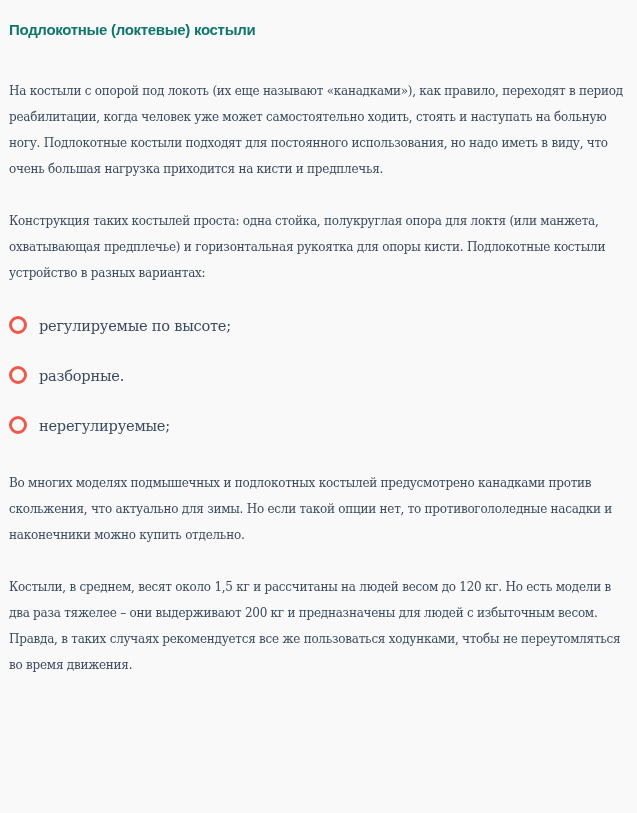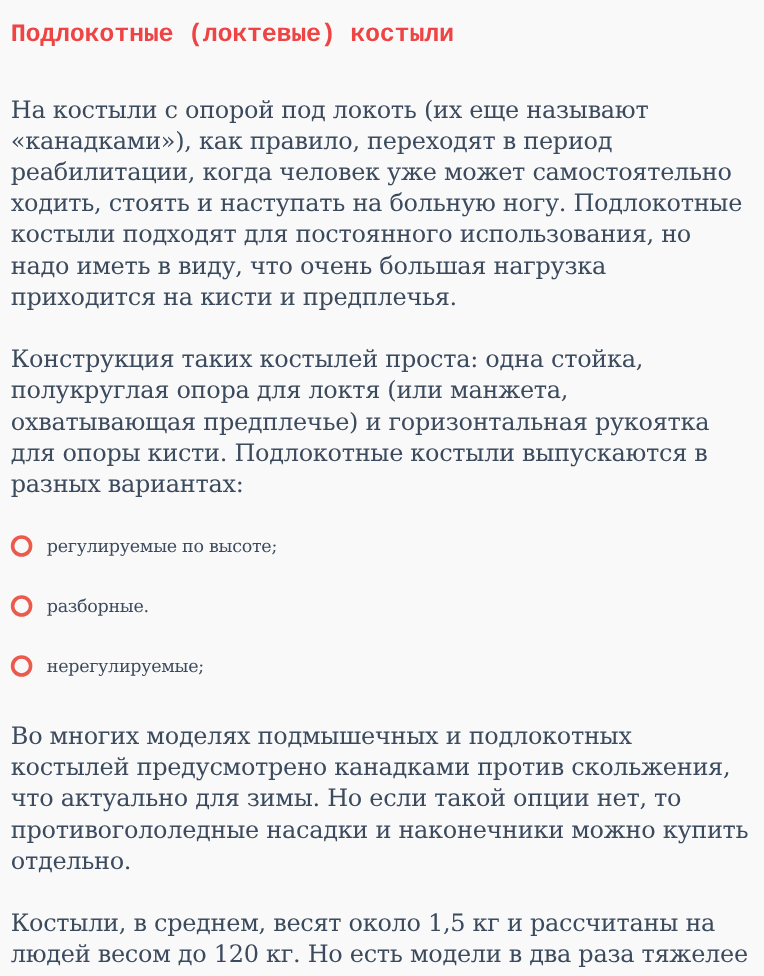--- a/index.html
+++ b/index.html
@@ -5,55 +5,55 @@
   html, body { margin: 0; padding: 0; }
   body {
     width: 637px; height: 813px; overflow: hidden;
     background: #f9f9fa;
     font-family: "DejaVu Serif", serif;
     color: #3b4a5c;
   }
   .wrap { padding: 0 9px; }
   h2 {
     margin: 0; padding-top: 14px;
-    font-family: Liberation Mono, monospace;
-    font-weight: bold; font-size: 21px; line-height: 32px;
-    color: #ef4444; letter-spacing: -0.3px;
+    font-family: Liberation Sans, sans-serif;
+    font-weight: bold; font-size: 15px; line-height: 32px;
+    color: #0f766e; letter-spacing: -0.3px;
   }
   p {
-    margin: 0; font-size: 20px; line-height: 26px;
+    margin: 0; font-size: 12px; line-height: 26px;
     letter-spacing: -0.25px;
   }
   .p1 { margin-top: 32px; }
   .p2 { margin-top: 26px; }
   ul { list-style: none; margin: 0; padding: 0; margin-top: 26px; text-align: right; }
   li { display: flex; align-items: center; height: 26px; font-size: 14.6px; margin-bottom: 24px; letter-spacing: -0.25px; }
   .bullet {
     width: 12px; height: 12px; border: 3px solid #ec5a4c; border-radius: 50%;
     margin-right: 12px; flex: none;
   }
   .p3 { margin-top: 32px; }
   .p4 { margin-top: 26px; }
 </style>
 </head>
 <body>
 
 <div class="wrap">
   <h2>Подлокотные (локтевые) костыли</h2>
   <p class="p1">На костыли с опорой под локоть (их еще называют «канадками»), как правило, переходят в период реабилитации, когда человек уже может самостоятельно ходить, стоять и наступать на больную ногу. Подлокотные костыли подходят для постоянного использования, но надо иметь в виду, что очень большая нагрузка приходится на кисти и предплечья.</p>
-  <p class="p2">Конструкция таких костылей проста: одна стойка, полукруглая опора для локтя (или манжета, охватывающая предплечье) и горизонтальная рукоятка для опоры кисти. Подлокотные костыли выпускаются в разных вариантах:</p>
+  <p class="p2">Конструкция таких костылей проста: одна стойка, полукруглая опора для локтя (или манжета, охватывающая предплечье) и горизонтальная рукоятка для опоры кисти. Подлокотные костыли устройство в разных вариантах:</p>
   <ul>
     <li>
         <span class="bullet"></span>
         <span>регулируемые по высоте;</span>
       </li>
     <li>
         <span class="bullet"></span>
         <span>разборные.</span>
       </li>
     <li>
         <span class="bullet"></span>
         <span>нерегулируемые;</span>
       </li>
   </ul>
   <p class="p3">Во многих моделях подмышечных и подлокотных костылей предусмотрено канадками против скольжения, что актуально для зимы. Но если такой опции нет, то противогололедные насадки и наконечники можно купить отдельно.</p>
-  <p class="p4">Костыли, в среднем, весят около 1,5 кг и рассчитаны на людей весом до 120 кг. Но есть модели в два раза тяжелее – они выдерживают 300 кг и предназначены для людей с избыточным весом. Правда, в таких случаях рекомендуется все же пользоваться ходунками, чтобы не переутомляться во время движения.</p>
+  <p class="p4">Костыли, в среднем, весят около 1,5 кг и рассчитаны на людей весом до 120 кг. Но есть модели в два раза тяжелее – они выдерживают 200 кг и предназначены для людей с избыточным весом. Правда, в таких случаях рекомендуется все же пользоваться ходунками, чтобы не переутомляться во время движения.</p>
 </div>
 
 </body></html>

